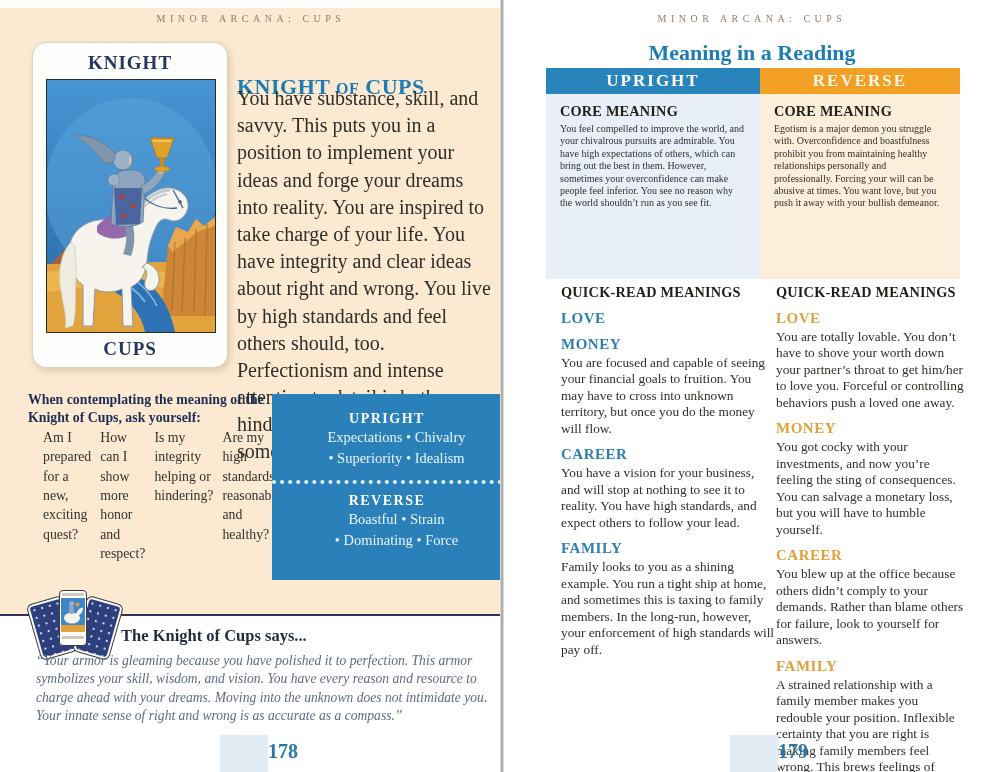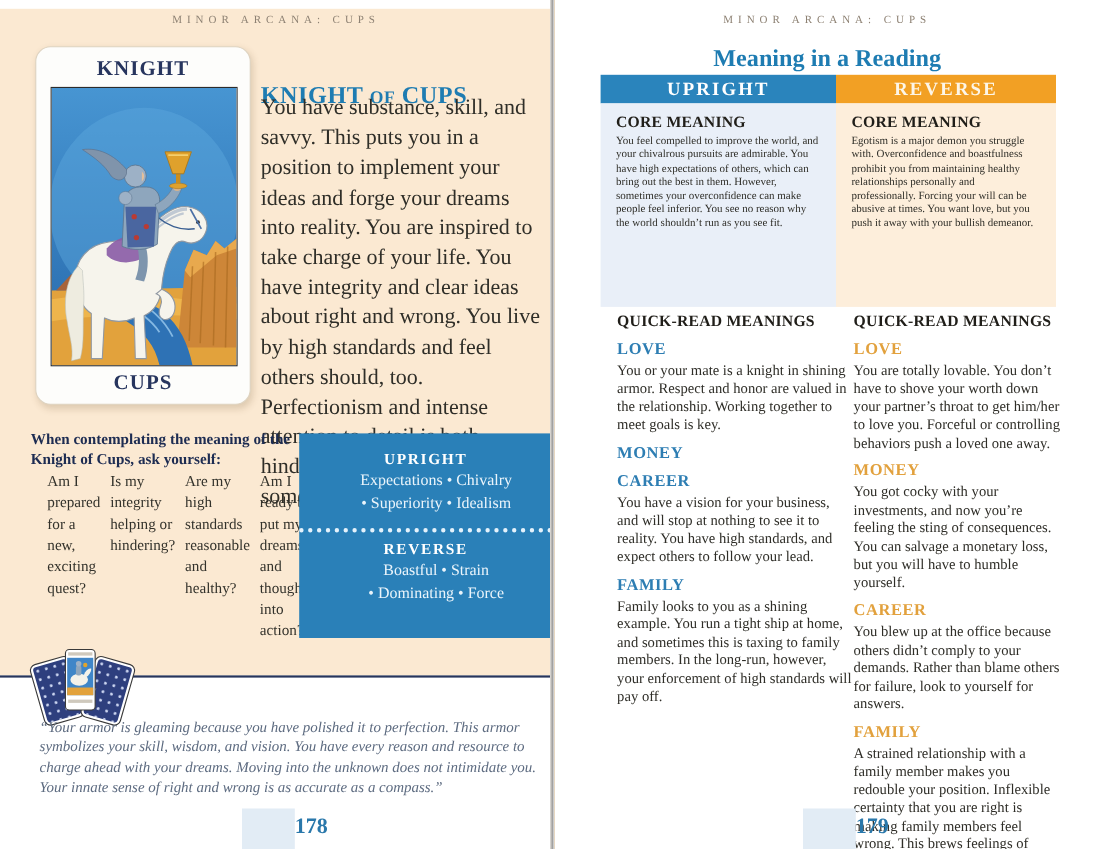--- a/index.html
+++ b/index.html
@@ -166,20 +166,21 @@
       </div>
       <div class="card-suit">CUPS</div>
     </div>
 
     <div class="kc-title"><span>KNIGHT</span> <span class="of">OF</span> <span>CUPS</span></div>
     <div class="kc-intro">You have substance, skill, and savvy. This puts you in a position to implement your ideas and forge your dreams into reality. You are inspired to take charge of your life. You have integrity and clear ideas about right and wrong. You live by high standards and feel others should, too. Perfectionism and intense attention to detail is both hindering and helpful sometimes.</div>
 
     <div class="q-heading">When contemplating the meaning of the Knight of Cups, ask yourself:</div>
     <div class="q-list">
       <div>Am I prepared for a new, exciting quest?</div>
+      <div>How can I show more honor and respect?</div>
       <div>Is my integrity helping or hindering?</div>
       <div>Are my high standards reasonable and healthy?</div>
       <div>Am I ready to put my dreams and thoughts into action?</div>
     </div>
 
     <div class="kw-box">
       <div class="kw-label">UPRIGHT</div>
       <div class="kw-line">Expectations • Chivalry</div>
       <div class="kw-line">• Superiority • Idealism</div>
       <hr class="kw-divider">
@@ -200,20 +201,21 @@
           <rect x="0" y="33" width="24" height="7" fill="#e2a23c"></rect>
           <ellipse cx="11" cy="26" rx="8" ry="5.5" fill="#f4f2ea"></ellipse>
           <path d="M15 22 C17 17 20 15 22 16 C22 19 20 22 17 24 Z" fill="#f4f2ea"></path>
           <rect x="8" y="13" width="5" height="9" rx="2" fill="#8ea6bd"></rect>
           <circle cx="10.5" cy="11.5" r="2.5" fill="#9db1c6"></circle>
           <circle cx="16.5" cy="12.5" r="2" fill="#e0a42c"></circle>
           <rect x="1" y="44" width="22" height="3" fill="#cfc9bd"></rect>
         </svg>
       </div>
     </div>
+    <div class="says-heading">The Knight of Cups says...</div>
     <div class="says-quote">“Your armor is gleaming because you have polished it to perfection. This armor symbolizes your skill, wisdom, and vision. You have every reason and resource to charge ahead with your dreams. Moving into the unknown does not intimidate you. Your innate sense of right and wrong is as accurate as a compass.”</div>
 
     <div class="page-tab left">178</div>
   </div>
 
   <div class="gutter"></div>
 
   <div class="page-right">
     <div class="running-head">MINOR ARCANA: CUPS</div>
     <div class="r-title">Meaning in a Reading</div>
@@ -231,22 +233,22 @@
         <div class="m-cell rev">
           <div class="core-h">CORE MEANING</div>
           <div class="core-t">Egotism is a major demon you struggle with. Overconfidence and boastfulness prohibit you from maintaining healthy relationships personally and professionally. Forcing your will can be abusive at times. You want love, but you push it away with your bullish demeanor.</div>
         </div>
       </div>
     </div>
 
     <div class="qr-col up">
       <div class="qr-heading">QUICK-READ MEANINGS</div>
       <div class="qr-label">LOVE</div>
-      <div class="qr-text">You or your mate is a knight in shining armor. Respect and honor are valued in the relationship. Working together to meet goals is key.</div>
       <div class="qr-label">MONEY</div>
+      <div class="qr-text">You are focused and capable of seeing your financial goals to fruition. You may have to cross into unknown territory, but once you do the money will flow.</div>
       <div class="qr-label">CAREER</div>
       <div class="qr-text">You have a vision for your business, and will stop at nothing to see it to reality. You have high standards, and expect others to follow your lead.</div>
       <div class="qr-label">FAMILY</div>
       <div class="qr-text">Family looks to you as a shining example. You run a tight ship at home, and sometimes this is taxing to family members. In the long-run, however, your enforcement of high standards will pay off.</div>
     </div>
 
     <div class="qr-col rev">
       <div class="qr-heading">QUICK-READ MEANINGS</div>
       <div class="qr-label">LOVE</div>
       <div class="qr-text">You are totally lovable. You don’t have to shove your worth down your partner’s throat to get him/her to love you. Forceful or controlling behaviors push a loved one away.</div>

